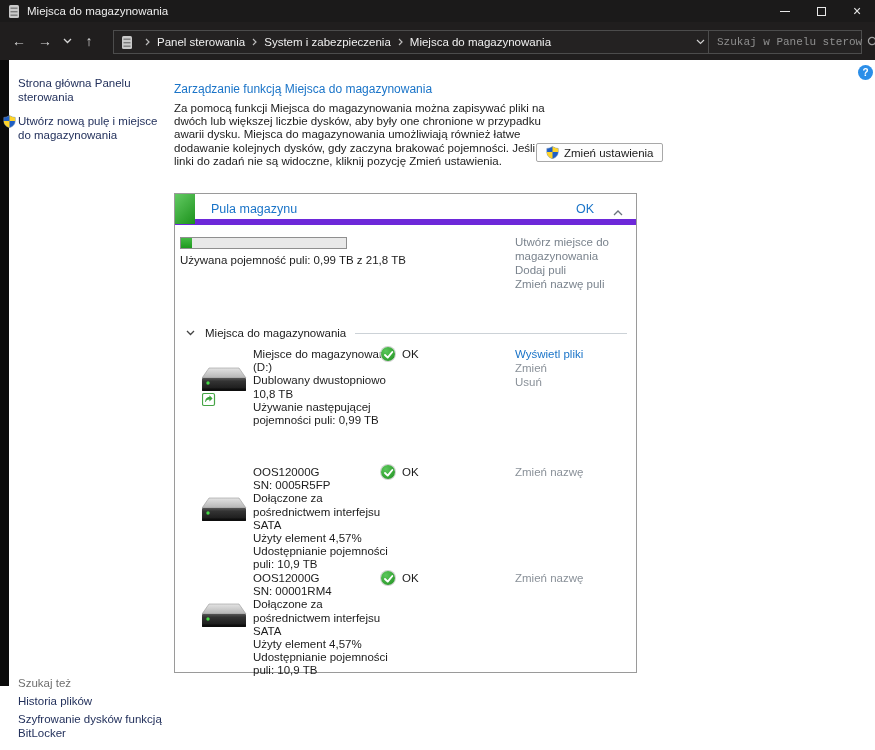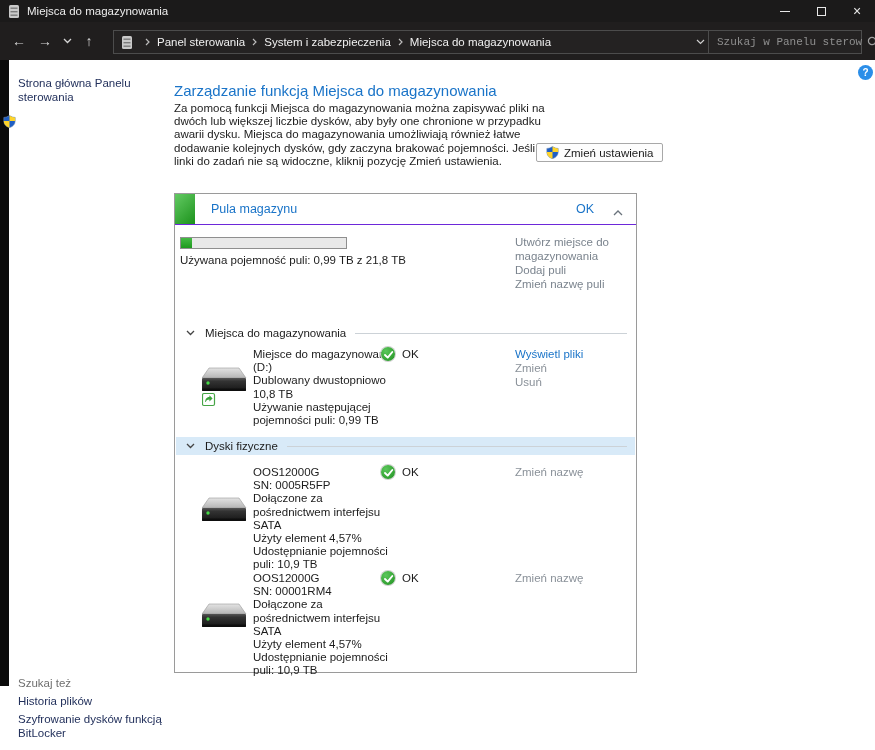--- a/index.html
+++ b/index.html
@@ -39,28 +39,28 @@
   .side-item{position:absolute;left:18px;width:152px;line-height:13.5px;color:#23315c;cursor:pointer}
   .side-item-1{top:77px}
   .side-item-2{top:115px}
   .side-item .shield{position:absolute;left:-15px;top:0}
   .see-also-hd{position:absolute;left:18px;top:677px;color:#6f6f6f}
   .see-link{position:absolute;left:18px;width:150px;line-height:13.5px;color:#23315c;cursor:pointer}
   .see-link-1{top:695px}
   .see-link-2{top:713px}
 
   
-  .page-title{position:absolute;left:174px;top:82px;font-size:15px;color:#1a74c8}
+  .page-title{position:absolute;left:174px;top:82px;font-size:12px;color:#1a74c8}
   .page-desc{position:absolute;left:174px;top:102px;width:380px;line-height:13.2px;color:#1c1c1c}
   .chg-btn{position:absolute;left:536px;top:143px;height:19px;display:flex;align-items:center;gap:5px;padding:0 9px;background:#fdfdfd;border:1px solid #a8a8a8;border-radius:2px;font-size:11.5px;color:#1b1b1b;cursor:pointer}
   .help-ic{position:absolute;left:858px;top:65px;width:15px;height:15px;border-radius:50%;background:#2b8ee8;color:#fff;font-weight:bold;font-size:10px;display:flex;align-items:center;justify-content:center;cursor:pointer}
 
   
   .pool{position:absolute;left:174px;top:193px;width:463px;height:480px;border:1px solid #9a9a9a;background:#fff}
-  .pool-hd{position:relative;height:31px;border-bottom:1px solid #6d28d9}
+  .pool-hd{position:relative;height:31px;border-bottom:6px solid #6d28d9}
   .pool-green{position:absolute;left:0;top:0;width:20px;height:30px;background:linear-gradient(135deg,#63ca63,#1c921c)}
   .pool-name{position:absolute;left:36px;top:0;line-height:30px;font-size:12.5px;color:#1a74c8}
   .pool-ok{position:absolute;right:42px;top:0;line-height:30px;font-size:12.5px;color:#1a74c8}
   .pool-collapse{position:absolute;right:13px;top:12px;cursor:pointer}
 
   .pbar{position:absolute;left:5px;top:43px;width:167px;height:12px;border:1px solid #8f8f8f;background:#e9e9e9}
   .pbar-fill{height:100%;width:11px;background:linear-gradient(#44ba44,#1f9a1f)}
   .usage{position:absolute;left:5px;top:60px;color:#1c1c1c}
 
   .tasks{position:absolute;left:340px;top:41px;width:124px;line-height:14.1px;color:#7b848e}
@@ -218,20 +218,21 @@
 
 <div class="edge-strip"></div>
 
 <div class="side-item side-item-1">Strona główna Panelu sterowania</div>
 <div class="side-item side-item-2">
   <span class="shield">
     <svg width="13" height="13">
         <use href="#shield13"></use>
       </svg>
   </span>
+  <span>Utwórz nową pulę i miejsce do magazynowania</span>
 </div>
 
 <div class="see-also-hd">Szukaj też</div>
 <div class="see-link see-link-1">Historia plików</div>
 <div class="see-link see-link-2">Szyfrowanie dysków funkcją BitLocker</div>
 
 <div class="page-title">Zarządzanie funkcją Miejsca do magazynowania</div>
 <div class="page-desc">Za pomocą funkcji Miejsca do magazynowania można zapisywać pliki na dwóch lub większej liczbie dysków, aby były one chronione w przypadku awarii dysku. Miejsca do magazynowania umożliwiają również łatwe dodawanie kolejnych dysków, gdy zaczyna brakować pojemności. Jeśli linki do zadań nie są widoczne, kliknij pozycję Zmień ustawienia.</div>
 
 <button class="chg-btn">
@@ -303,29 +304,20 @@
         </svg>
     </span>
     <span>OK</span>
   </div>
   <div class="row-links space-links">
     <div class="lnk-on">Wyświetl pliki</div>
     <div class="lnk-off">Zmień</div>
     <div class="lnk-off">Usuń</div>
   </div>
 
-  <div class="sect sect-disks">
-    <span class="chev">
-      <svg width="9" height="6">
-          <polyline points="1,1 4.5,4.5 8,1" fill="none" stroke="#444" stroke-width="1.3"></polyline>
-        </svg>
-    </span>
-    <span class="sect-label">Dyski fizyczne</span>
-    <span class="rule"></span>
-  </div>
 
   <span class="drive-ic disk1-drive">
     <svg width="46" height="26">
         <use href="#drive"></use>
       </svg>
   </span>
   <div class="row-text disk1-text">
     <div>OOS12000G</div>
     <div>SN: 0005R5FP</div>
     <div>Dołączone za</div>

